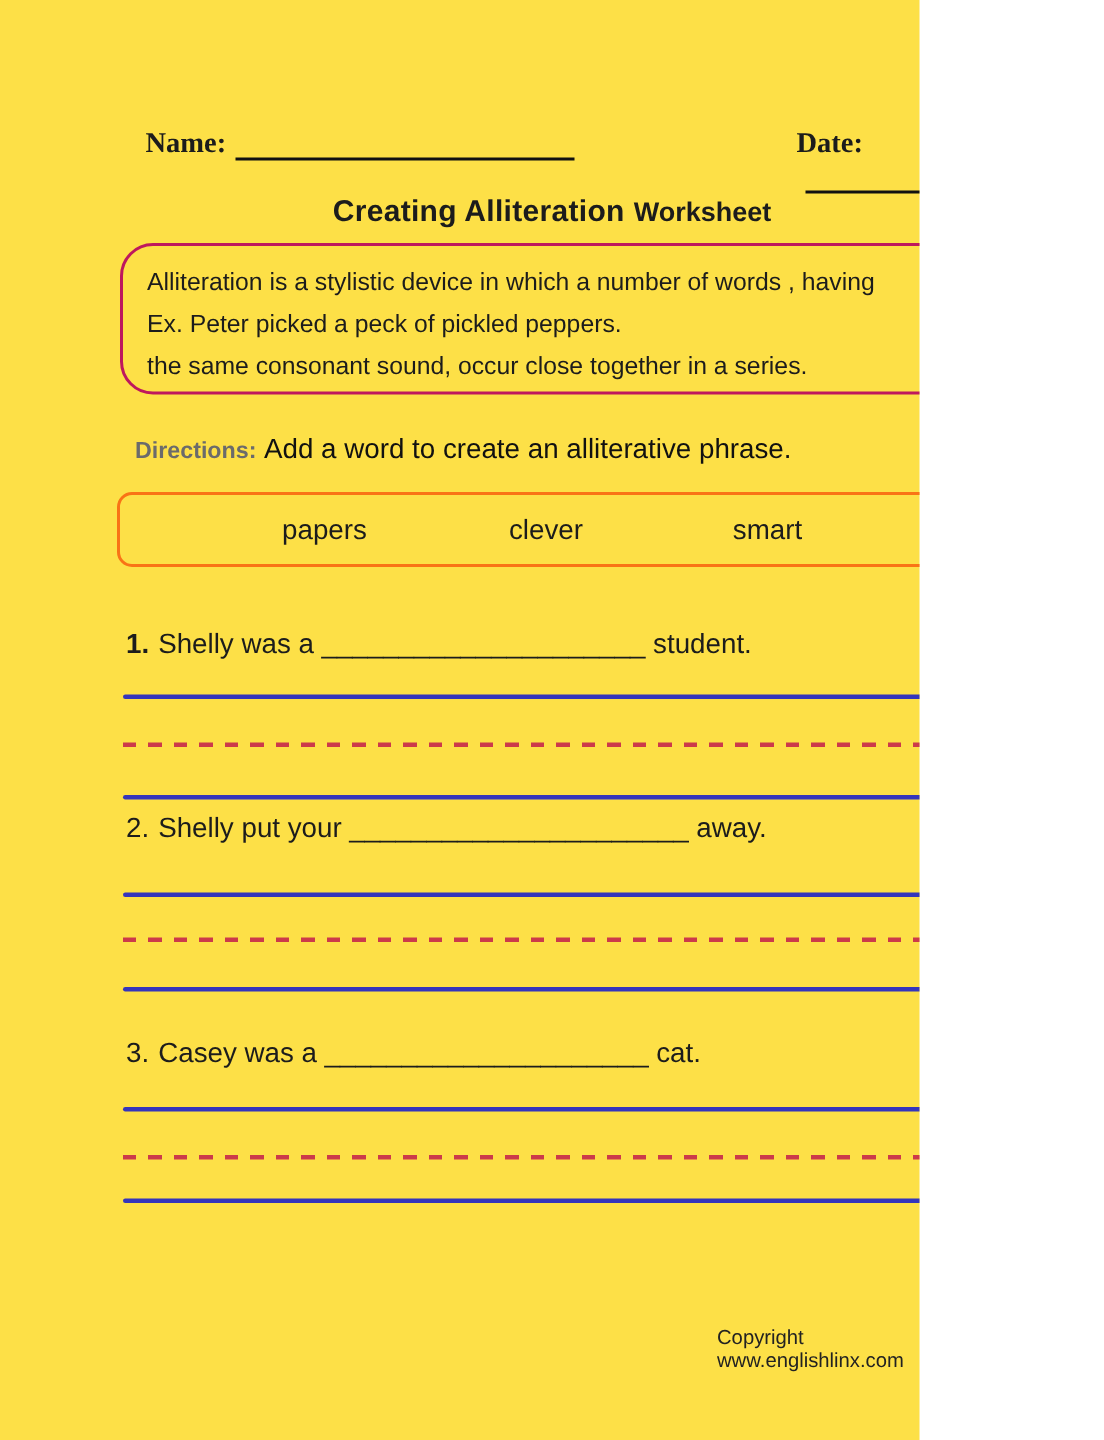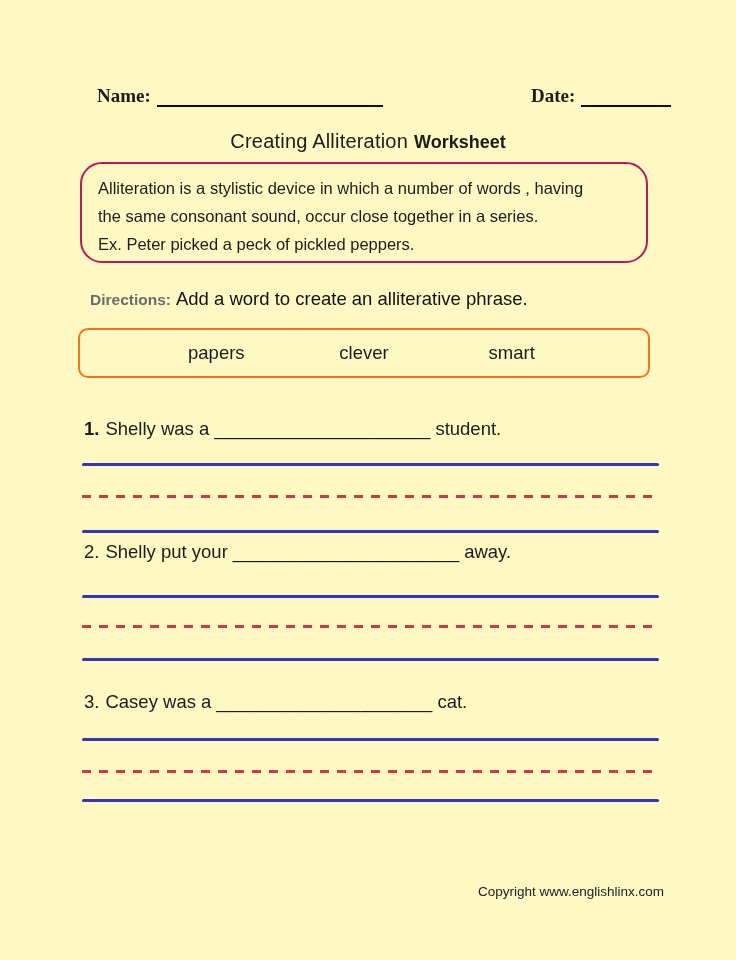--- a/index.html
+++ b/index.html
@@ -1,28 +1,28 @@
 <!DOCTYPE html>
 <html style="--line-blue: #3535bb; --line-red: #cc3a4a;"><head>
 <meta charset="utf-8">
 <style>
   html,body{margin:0;padding:0;background:#ffffff;}
   .sheet{
-    position:relative;width:736px;height:960px;background:#fef9c3;
+    position:relative;width:613px;height:960px;background:#fde047;
     font-family:"Liberation Sans", sans-serif;color:#1c1c1c;overflow:hidden;
   }
   
   .hdr-name{position:absolute;left:97px;top:85px;font-family:"Liberation Serif",serif;font-weight:bold;font-size:19px;}
   .hdr-date{position:absolute;left:487px;top:85px;font-family:"Liberation Serif",serif;font-weight:bold;font-size:19px;margin-left:44px;}
   .uline{display:inline-block;border-bottom:2px solid #111;height:16px;vertical-align:bottom;margin-left:6px;}
   .uline.name{width:226px;}
   .uline.date{width:90px;}
   
   .title{position:absolute;left:0;top:130px;width:736px;text-align:center;}
-  .title .main{font-weight:normal;font-size:20px;letter-spacing:.2px;}
+  .title .main{font-weight:bold;font-size:20px;letter-spacing:.2px;}
   .title .suffix{font-weight:bold;font-size:18px;margin-left:6px;}
   
   .defbox{
     position:absolute;left:80px;top:162px;width:568px;height:101px;box-sizing:border-box;
     border:2px solid #be185d;border-radius:22px;padding:10px 16px 0 16px;
     font-size:16.5px;line-height:28px;
   }
   
   .directions{position:absolute;left:90px;top:288px;display:flex;align-items:baseline;}
   .directions .dlabel{font-size:15.5px;font-weight:600;}
@@ -62,22 +62,22 @@
   <div class="hdr-date">
     <span>Date:</span><span class="uline date"></span>
   </div>
 
   <div class="title">
     <span class="main">Creating Alliteration</span><span class="suffix">Worksheet</span>
   </div>
 
   <div class="defbox">
     <div>Alliteration is a stylistic device in which a number of words , having</div>
+    <div>Ex. Peter picked a peck of pickled peppers.</div>
     <div>the same consonant sound, occur close together in a series.</div>
-    <div>Ex. Peter picked a peck of pickled peppers.</div>
   </div>
 
   <div class="directions">
     <span class="dlabel" style="color: rgb(107, 107, 107);">Directions:</span>
     <span class="dtext">Add a word to create an alliterative phrase.</span>
   </div>
 
   <div class="wordbank">
     <span class="word w0">papers</span>
     <span class="word w1">clever</span>

